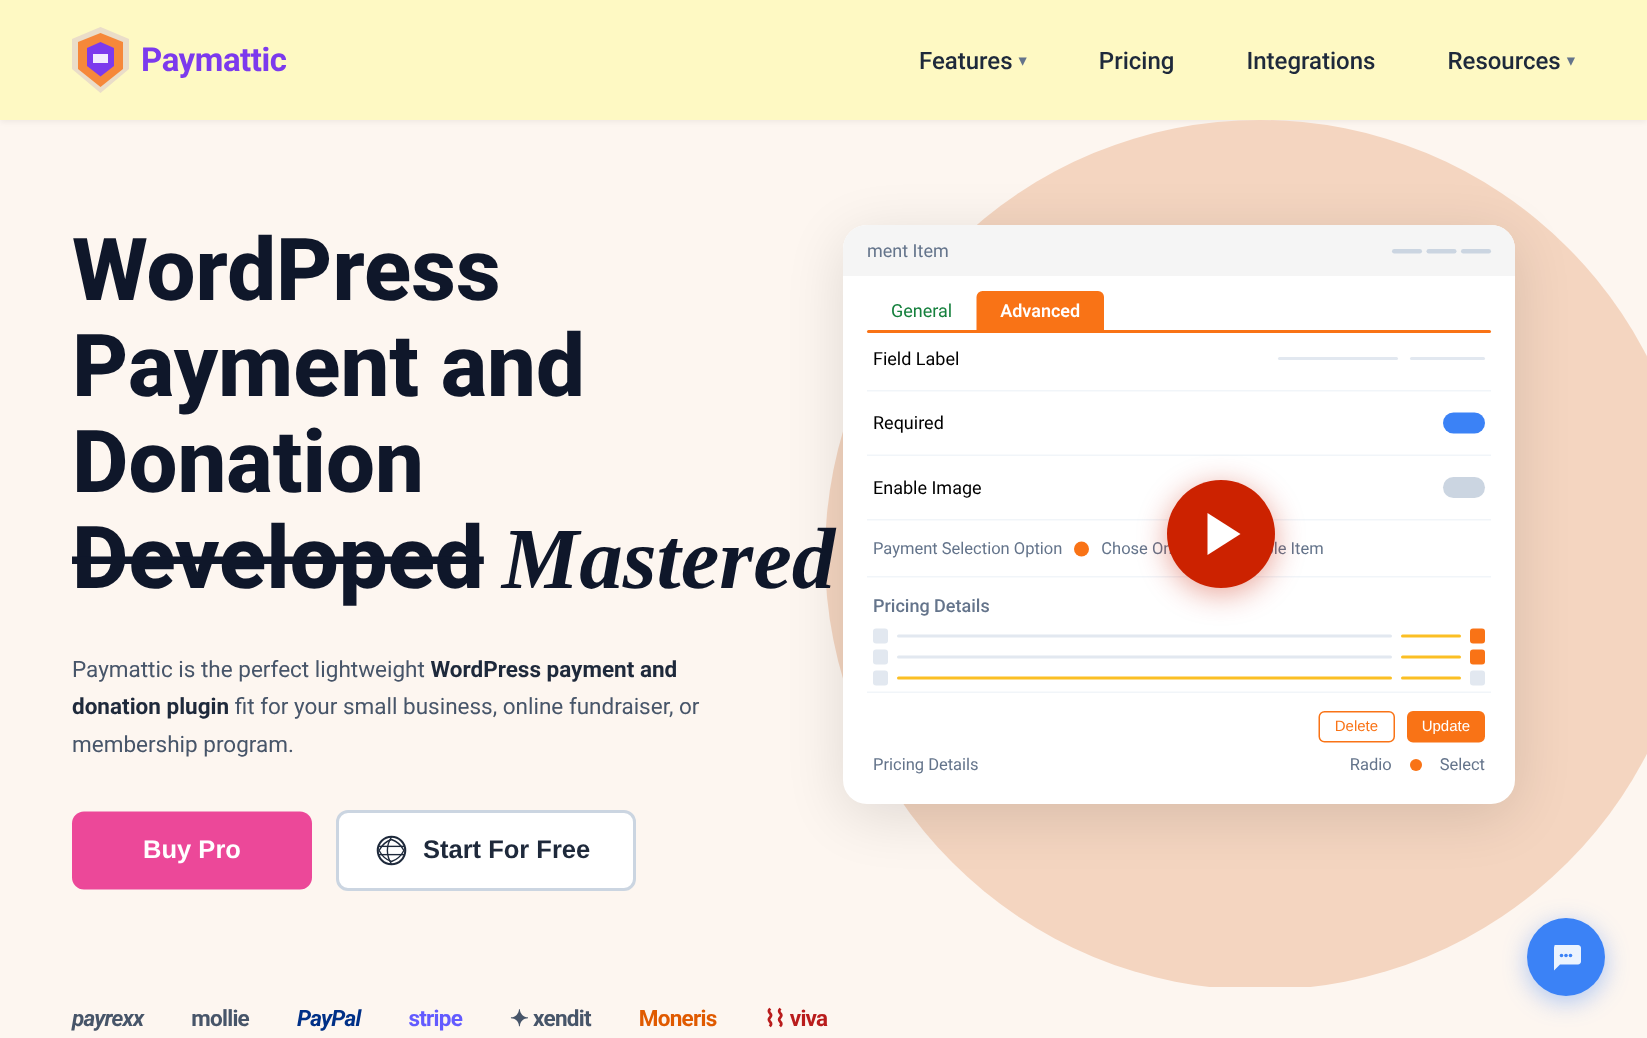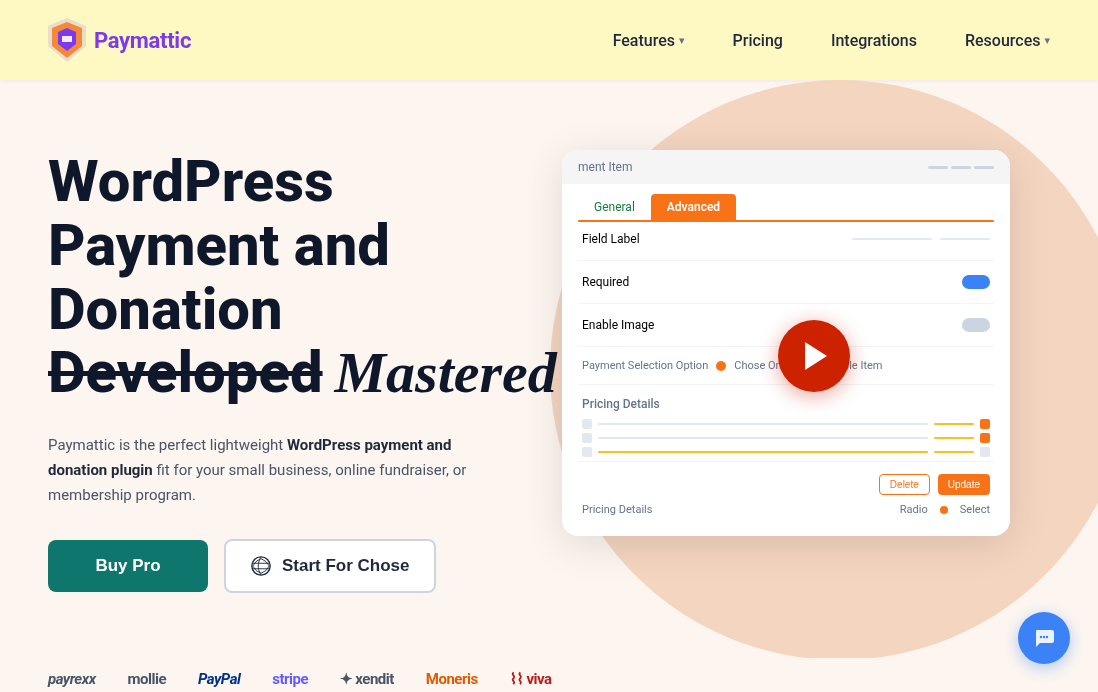--- a/index.html
+++ b/index.html
@@ -121,21 +121,21 @@
     }
 
     .hero-buttons {
       display: flex;
       align-items: center;
       gap: 16px;
       margin-top: 32px;
     }
 
     .btn-buy-pro {
-      background: #0f766e;
+      background: #ec4899;
       color: #fff;
       border: none;
       border-radius: 8px;
       padding: 16px 32px;
       font-size: 17px;
       font-weight: 700;
       cursor: pointer;
       min-width: 160px;
     }
 
@@ -515,21 +515,21 @@
       <button class="btn-buy-pro">Buy Pro</button>
       <button class="btn-start-free">
 
         <svg class="wp-icon" viewBox="0 0 24 24" fill="#1e293b" xmlns="http://www.w3.org/2000/svg">
           <circle cx="12" cy="12" r="10" fill="none" stroke="#1e293b" stroke-width="1.5"></circle>
           <path d="M3 12 Q6 6 12 4 Q18 6 21 12 Q18 18 12 20 Q6 18 3 12Z" fill="none" stroke="#1e293b" stroke-width="1"></path>
           <path d="M12 2 C12 2 9 7 9 12 C9 17 12 22 12 22" stroke="#1e293b" stroke-width="1" fill="none"></path>
           <path d="M2.5 9 L21.5 9" stroke="#1e293b" stroke-width="1"></path>
           <path d="M2.5 15 L21.5 15" stroke="#1e293b" stroke-width="1"></path>
         </svg>
-        <span>Start For Chose</span>
+        <span>Start For Free</span>
       </button>
     </div>
   </div>
 
   <div class="hero-right">
 
     <div class="bg-circle"></div>
 
     <div class="screenshot-card">
 

